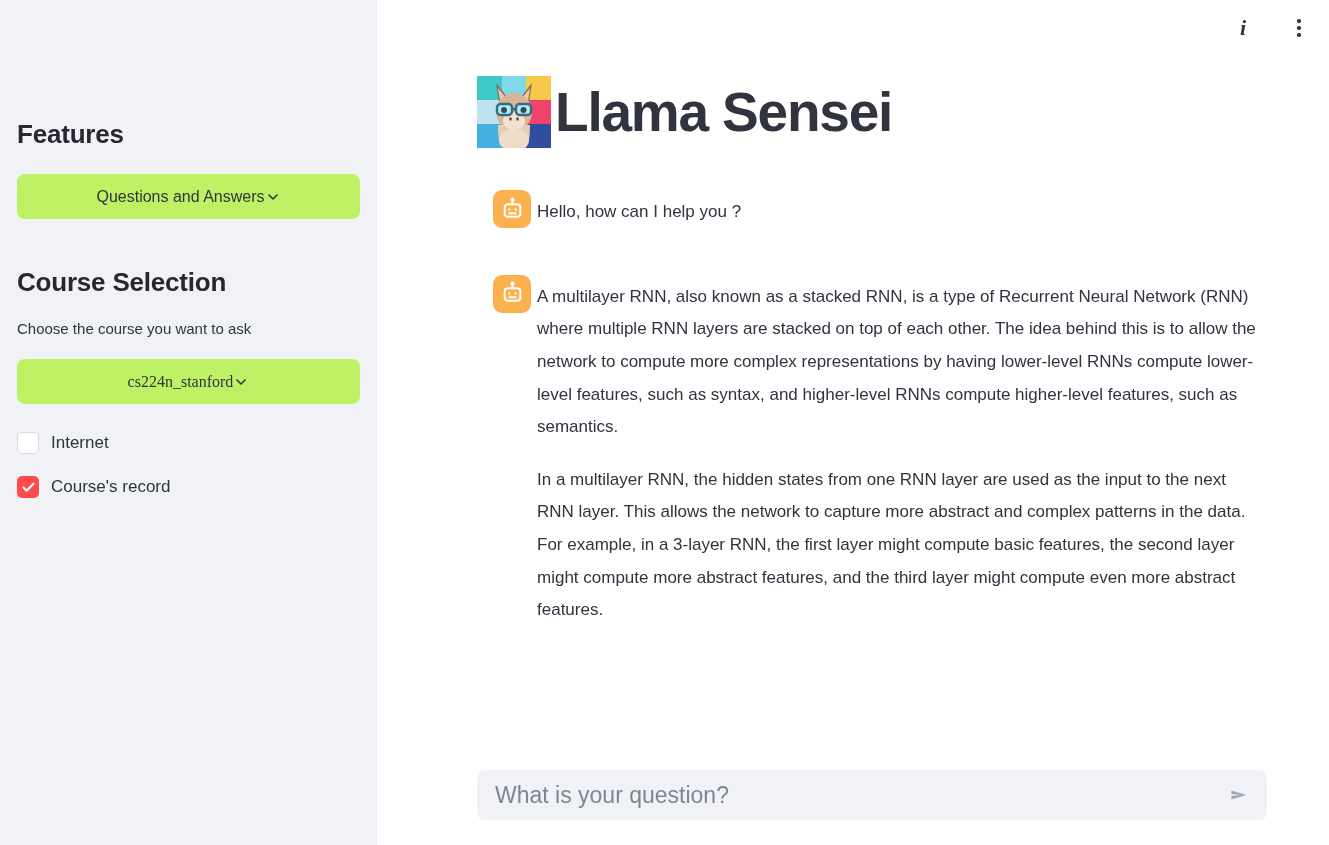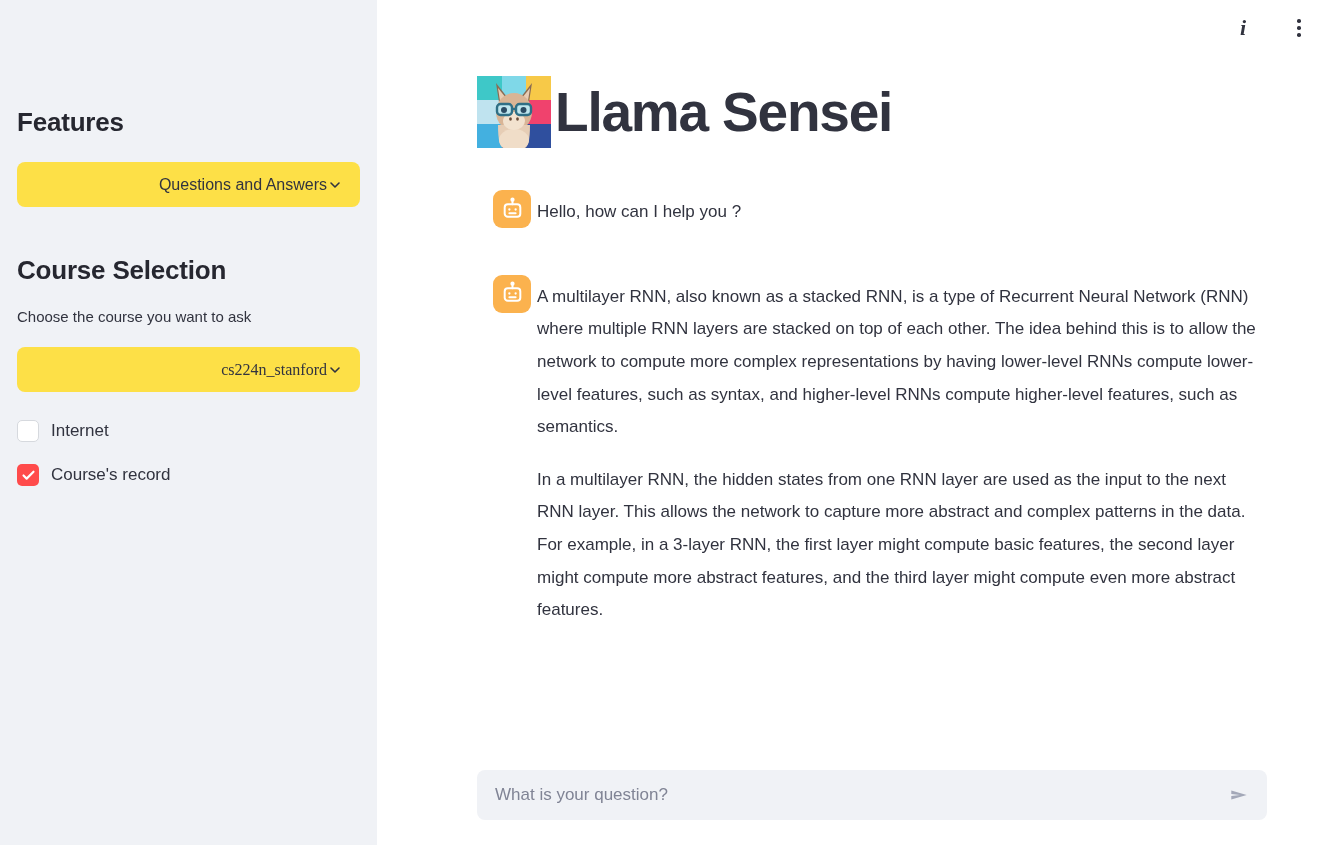--- a/index.html
+++ b/index.html
@@ -20,40 +20,40 @@
     position: relative;
   }
 
   
   .sidebar {
     width: 377px;
     height: 845px;
     background: #f0f2f6;
     flex: 0 0 377px;
     position: relative;
-    padding: 0 17px;
+    padding: 12px 17px;
   }
 
   .sidebar-heading {
     font-size: 26px;
     font-weight: 700;
     color: #262730;
     letter-spacing: -0.2px;
   }
   #features-heading { margin-top: 107px; }
   #course-heading   { margin-top: 48px; }
 
   .select-box {
     margin-top: 24px;
     height: 45px;
-    background: #fde047;
+    background: #bef264;
     border-radius: 8px;
     display: flex;
     align-items: center;
-    justify-content: flex-end;
+    justify-content: center;
     padding: 0 16px 0 16px;
     cursor: pointer;
     border: 1px solid transparent;
   }
   .select-value {
     font-size: 16px;
     color: #31333f;
     white-space: nowrap;
     overflow: hidden;
     text-overflow: ellipsis;
@@ -221,21 +221,21 @@
     align-items: center;
     padding: 0 12px 0 18px;
     gap: 10px;
   }
   .chatinput {
     flex: 1 1 auto;
     border: none;
     outline: none;
     background: transparent;
     font-family: "Liberation Sans", sans-serif;
-    font-size: 17px;
+    font-size: 23px;
     color: #31333f;
   }
   .chatinput::placeholder { color: #808495; }
   .send-btn {
     width: 32px; height: 32px;
     display: flex; align-items: center; justify-content: center;
     cursor: pointer;
     border-radius: 6px;
   }
   .send-btn svg { width: 22px; height: 22px; color: #a3a8b8; }

